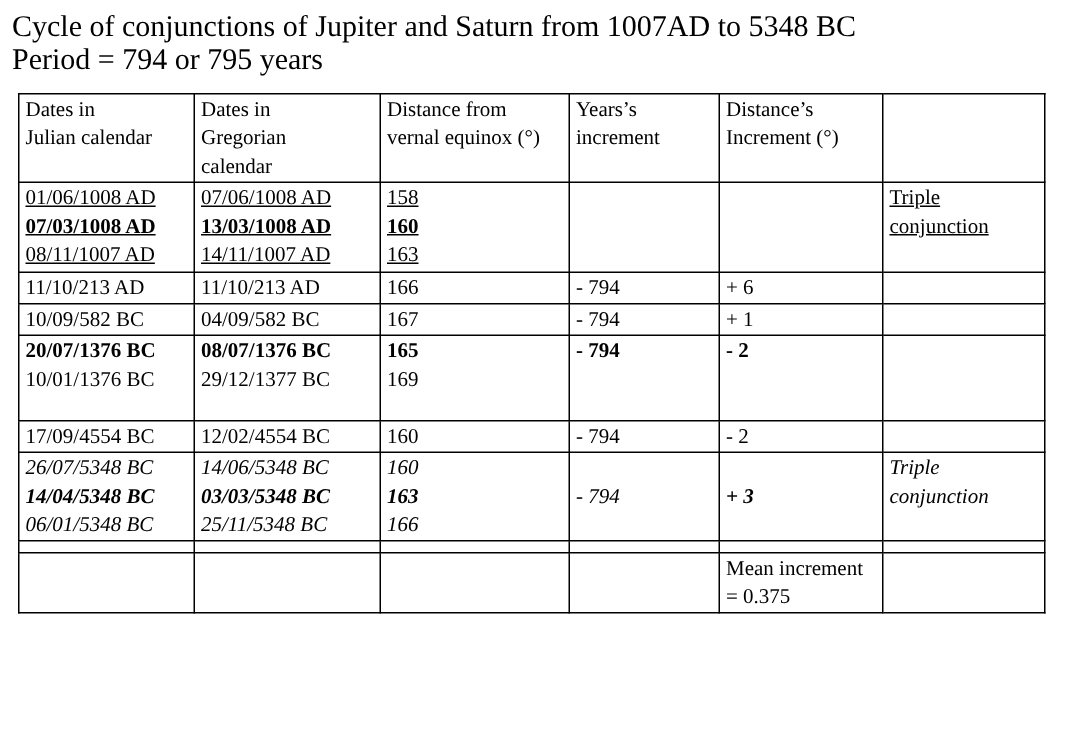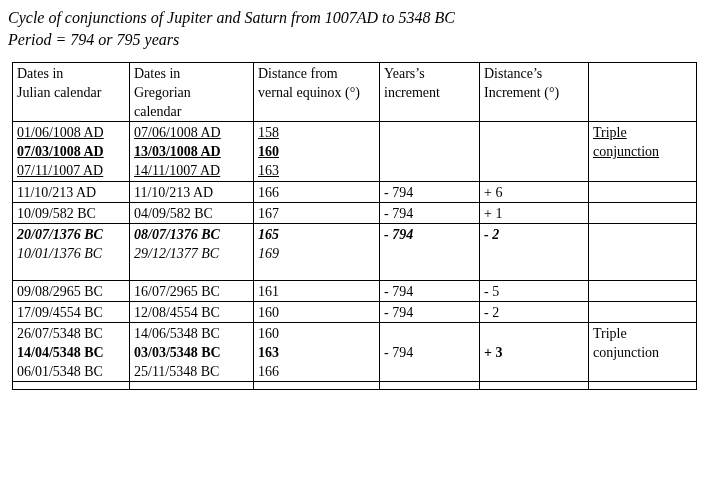--- a/index.html
+++ b/index.html
@@ -4,21 +4,21 @@
 <style>
   * { box-sizing: border-box; }
   html, body { margin: 0; padding: 0; }
   body {
     width: 715px; height: 494px;
     background: #ffffff; color: #000000;
     font-family: "Liberation Serif", "DejaVu Serif", serif;
     overflow: hidden;
   }
   .title-block { padding: 7px 0 0 8px; }
-  .title-line { font-size: 16px; line-height: 22px; white-space: nowrap; font-style: italic; }
+  .title-line { font-size: 20px; line-height: 22px; white-space: nowrap; }
   table.conj {
     border-collapse: collapse;
     table-layout: fixed;
     margin: 11px 0 0 12px;
     border: 1px solid #000;
   }
   table.conj th, table.conj td {
     border: 1px solid #000;
     vertical-align: top;
     text-align: left;
@@ -26,22 +26,22 @@
     font-size: 14px;
     line-height: 19px;
     padding: 1px 2px 0 4px;
     overflow: hidden;
   }
   .line { min-height: 19px; white-space: nowrap; }
   .b { font-weight: bold; }
   tr.r-head  { height: 57px; }
   tr.r-b3    { height: 60px; text-decoration: underline; }
   tr.r-s     { height: 20px; }
-  tr.r-b2    { height: 57px; font-style: italic; }
-  tr.r-b4    { height: 51px; }
+  tr.r-b2    { height: 57px; }
+  tr.r-b4    { height: 51px; font-style: italic; }
   tr.r-thin  { height: 8px; }
   tr.r-mean  { height: 39px; }
 </style>
 </head>
 <body>
 
 <div class="title-block">
   <div class="title-line">Cycle of conjunctions of Jupiter and Saturn from 1007AD to 5348 BC</div>
   <div class="title-line">Period = 794 or 795 years</div>
 </div>
@@ -78,21 +78,21 @@
         <div class="line">Distance’s</div>
         <div class="line">Increment (°)</div>
       </th>
       <th></th>
     </tr>
 
     <tr class="r-b3">
       <td>
         <div class="line">01/06/1008 AD</div>
         <div class="line b">07/03/1008 AD</div>
-        <div class="line">07/11/1007 AD</div>
+        <div class="line">08/11/1007 AD</div>
       </td>
       <td>
         <div class="line">07/06/1008 AD</div>
         <div class="line b">13/03/1008 AD</div>
         <div class="line">14/11/1007 AD</div>
       </td>
       <td>
         <div class="line">158</div>
         <div class="line b">160</div>
         <div class="line">163</div>
@@ -159,46 +159,28 @@
       <td>
           <div class="line b">- 794</div>
         </td>
       <td>
           <div class="line b">- 2</div>
         </td>
       <td></td>
     </tr>
 
 
+
+
     <tr class="r-s">
       <td>
-          <div class="line">09/08/2965 BC</div>
-        </td>
-      <td>
-          <div class="line">16/07/2965 BC</div>
-        </td>
-      <td>
-          <div class="line">161</div>
-        </td>
-      <td>
-          <div class="line">- 794</div>
-        </td>
-      <td>
-          <div class="line">- 5</div>
-        </td>
-      <td></td>
-    </tr>
-
-
-    <tr class="r-s">
-      <td>
           <div class="line">17/09/4554 BC</div>
         </td>
       <td>
-          <div class="line">12/08/4554 BC</div>
+          <div class="line">12/02/4554 BC</div>
         </td>
       <td>
           <div class="line">160</div>
         </td>
       <td>
           <div class="line">- 794</div>
         </td>
       <td>
           <div class="line">- 2</div>
         </td>
@@ -237,14 +219,25 @@
 
     <tr class="r-thin">
       <td></td>
       <td></td>
       <td></td>
       <td></td>
       <td></td>
       <td></td>
     </tr>
 
+    <tr class="r-mean">
+      <td></td>
+      <td></td>
+      <td></td>
+      <td></td>
+      <td>
+        <div class="line">Mean increment</div>
+        <div class="line">= 0.375</div>
+      </td>
+      <td></td>
+    </tr>
   </tbody>
 </table>
 
 </body></html>

